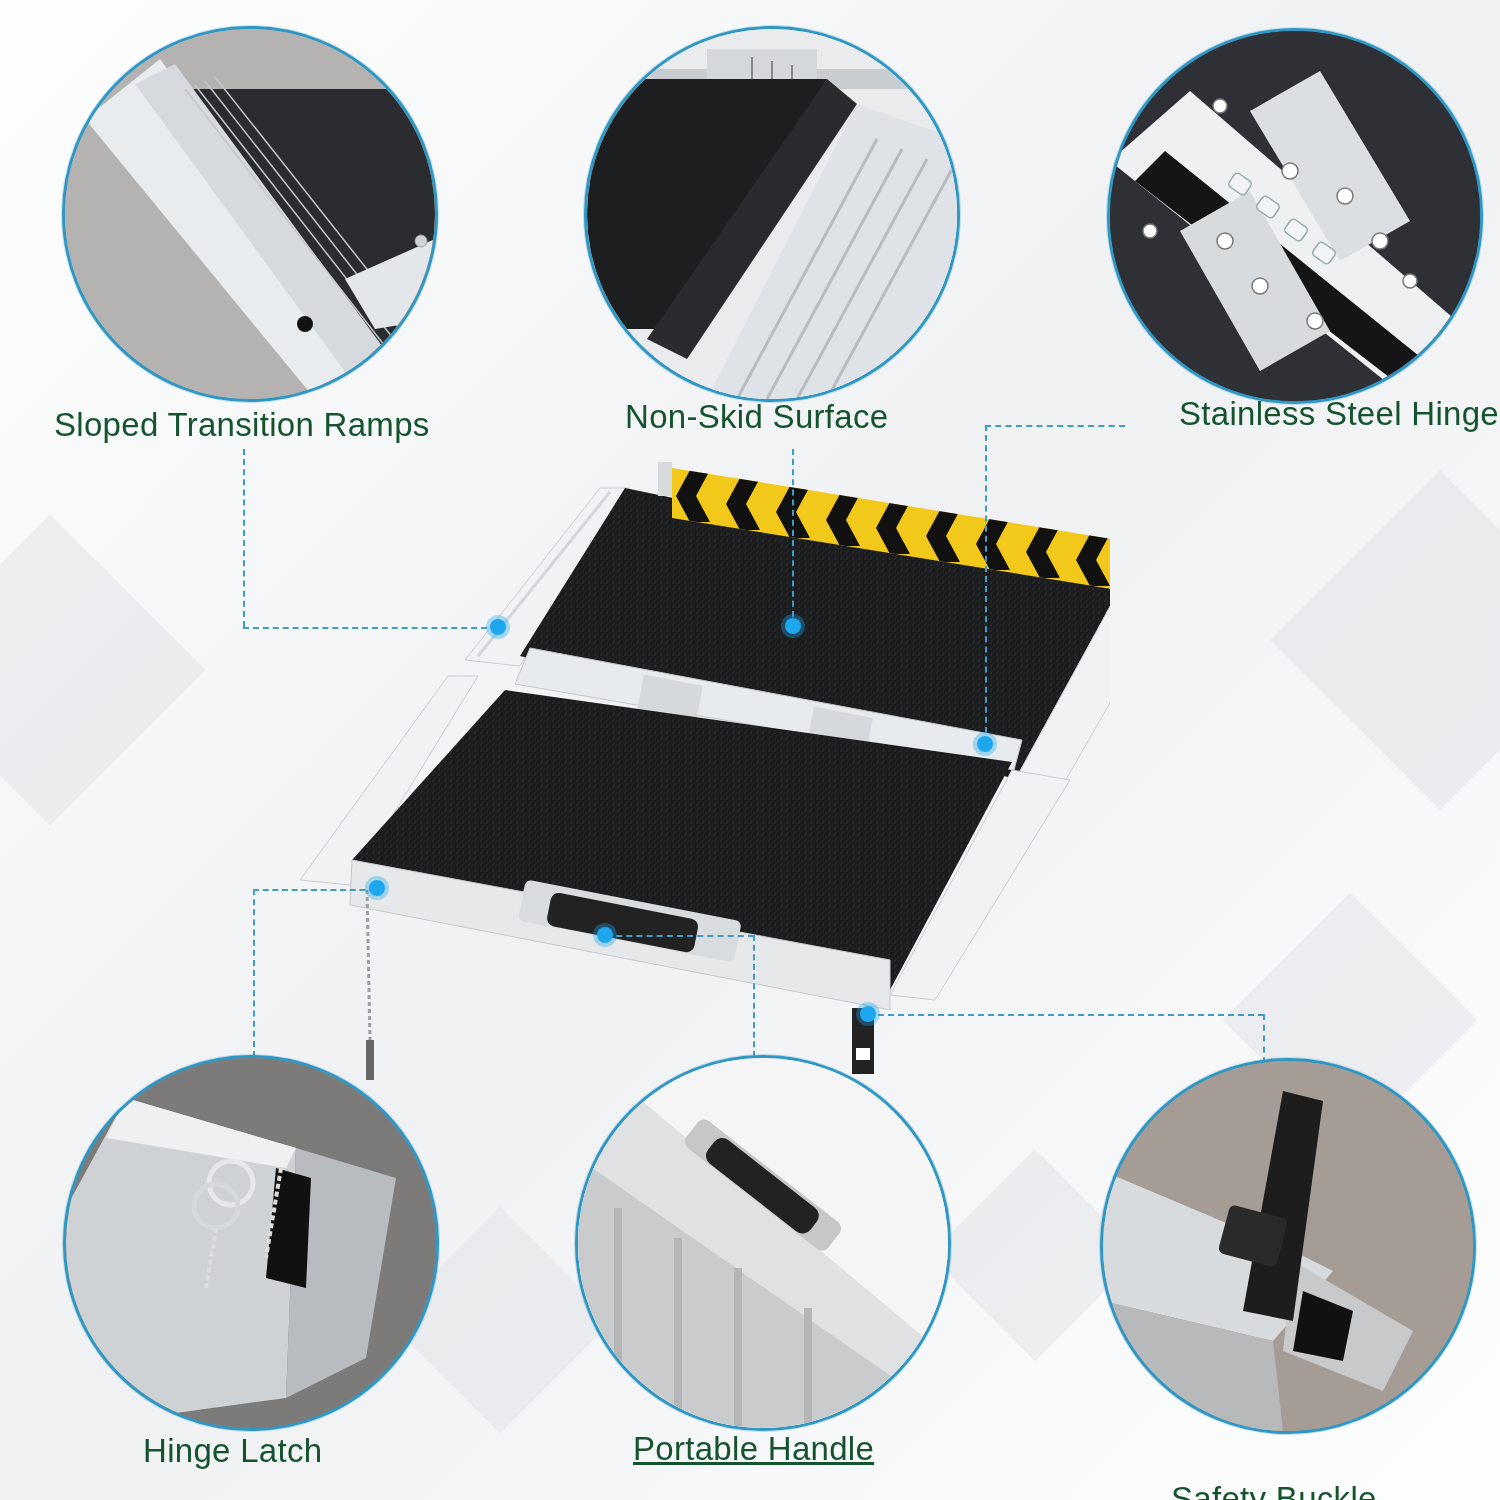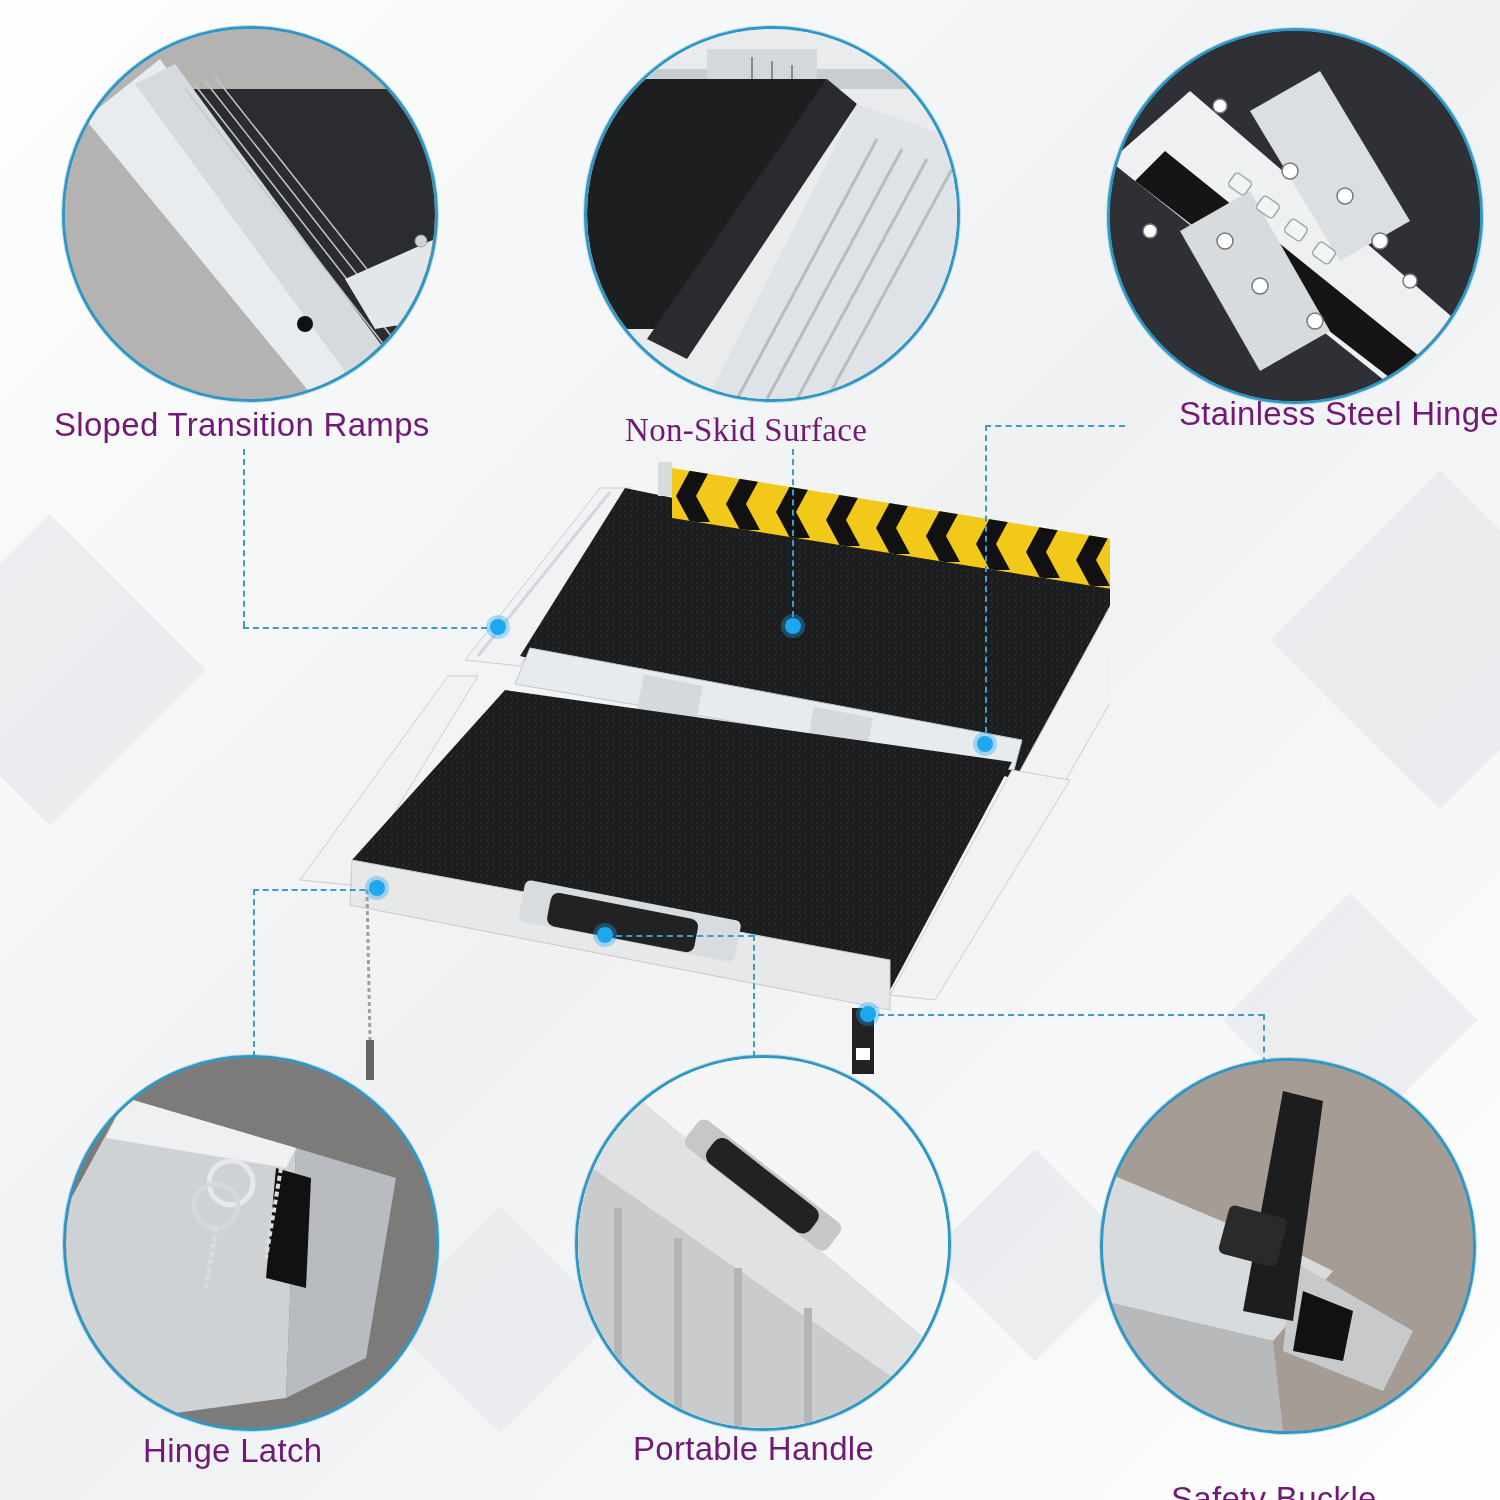--- a/index.html
+++ b/index.html
@@ -1,21 +1,21 @@
 <!DOCTYPE html>
 <html><head>
 <meta charset="utf-8">
 <style>
   html,body{margin:0;padding:0;}
   body{width:1500px;height:1500px;position:relative;overflow:hidden;background:#f4f5f6;font-family:"Liberation Sans",sans-serif;}
   .bg{position:absolute;inset:0;background:
       linear-gradient(135deg, rgba(255,255,255,0.9) 0%, rgba(236,238,240,0.6) 50%, rgba(255,255,255,0.9) 100%);}
   .diamond{position:absolute;background:rgba(225,228,231,0.55);transform:rotate(45deg);}
   .circle{position:absolute;width:370px;height:370px;border-radius:50%;border:3px solid #2f97c4;overflow:hidden;box-shadow:0 0 0 1px rgba(47,151,196,0.25);}
-  .label{position:absolute;font-size:33px;color:#701a75;white-space:nowrap;letter-spacing:0.3px;}
+  .label{position:absolute;font-size:33px;color:#14532d;white-space:nowrap;letter-spacing:0.3px;}
   .dash-h{position:absolute;border-top:2px dashed #3d9cc8;height:0;}
   .dash-v{position:absolute;border-left:2px dashed #3d9cc8;width:0;}
   .dot{position:absolute;width:16px;height:16px;border-radius:50%;background:#1ea7ef;box-shadow:0 0 0 4px rgba(30,167,239,0.35);transform:translate(-8px,-8px);}
 </style>
 </head>
 <body>
 
 <div class="bg"></div>
 <div class="diamond" style="left:-60px;top:560px;width:220px;height:220px;"></div>
 <div class="diamond" style="left:1320px;top:520px;width:240px;height:240px;"></div>
@@ -84,21 +84,21 @@
         <circle cx="150" cy="255" r="8"></circle>
         <circle cx="205" cy="290" r="8"></circle>
       <circle cx="110" cy="75" r="7"></circle>
         <circle cx="300" cy="250" r="7"></circle>
         <circle cx="40" cy="200" r="7"></circle>
     </g>
   </svg>
 </div>
 
 <div class="label" style="left:54px;top:406px;">Sloped Transition Ramps</div>
-<div class="label" style="left:625px;top:412px;font-family:Liberation Serif, serif;">Non-Skid Surface</div>
+<div class="label" style="left:625px;top:398px;">Non-Skid Surface</div>
 <div class="label" style="left:1131px;top:395px;margin-left:48px;">Stainless Steel Hinge</div>
 
 <svg style="position:absolute;left:290px;top:450px;" width="820" height="630" viewBox="290 450 820 630">
   <defs>
     <pattern id="grit" width="6" height="6" patternUnits="userSpaceOnUse">
       <rect width="6" height="6" fill="#1b1c1e"></rect>
       <circle cx="1" cy="1" r="0.7" fill="#3b3c3f"></circle>
         <circle cx="4" cy="3" r="0.6" fill="#2e2f32"></circle>
         <circle cx="2" cy="5" r="0.5" fill="#444"></circle>
     </pattern>
@@ -208,14 +208,14 @@
     <polygon points="0,110 190,190 230,210 170,280 0,240" fill="#d8dbde"></polygon>
     <polygon points="0,240 170,280 180,370 0,370" fill="#b7b9bb"></polygon>
     <polygon points="190,200 310,270 280,330 180,290" fill="#c7c9cb"></polygon>
     <polygon points="200,230 250,250 240,300 190,290" fill="#111"></polygon>
     <polygon points="180,30 220,40 190,260 140,250" fill="#1d1d1d"></polygon>
     <rect x="120" y="150" width="60" height="50" rx="6" fill="#2a2a2a" transform="rotate(15 150 175)"></rect>
   </svg>
 </div>
 
 <div class="label" style="left:143px;top:1432px;">Hinge Latch</div>
-<div class="label" style="left:633px;top:1430px;">Portable Handle</div>
+<div class="label" style="left:633px;top:1430px;text-decoration:underline;">Portable Handle</div>
 <div class="label" style="left:1171px;top:1480px;">Safety Buckle</div>
 
 </body></html>

